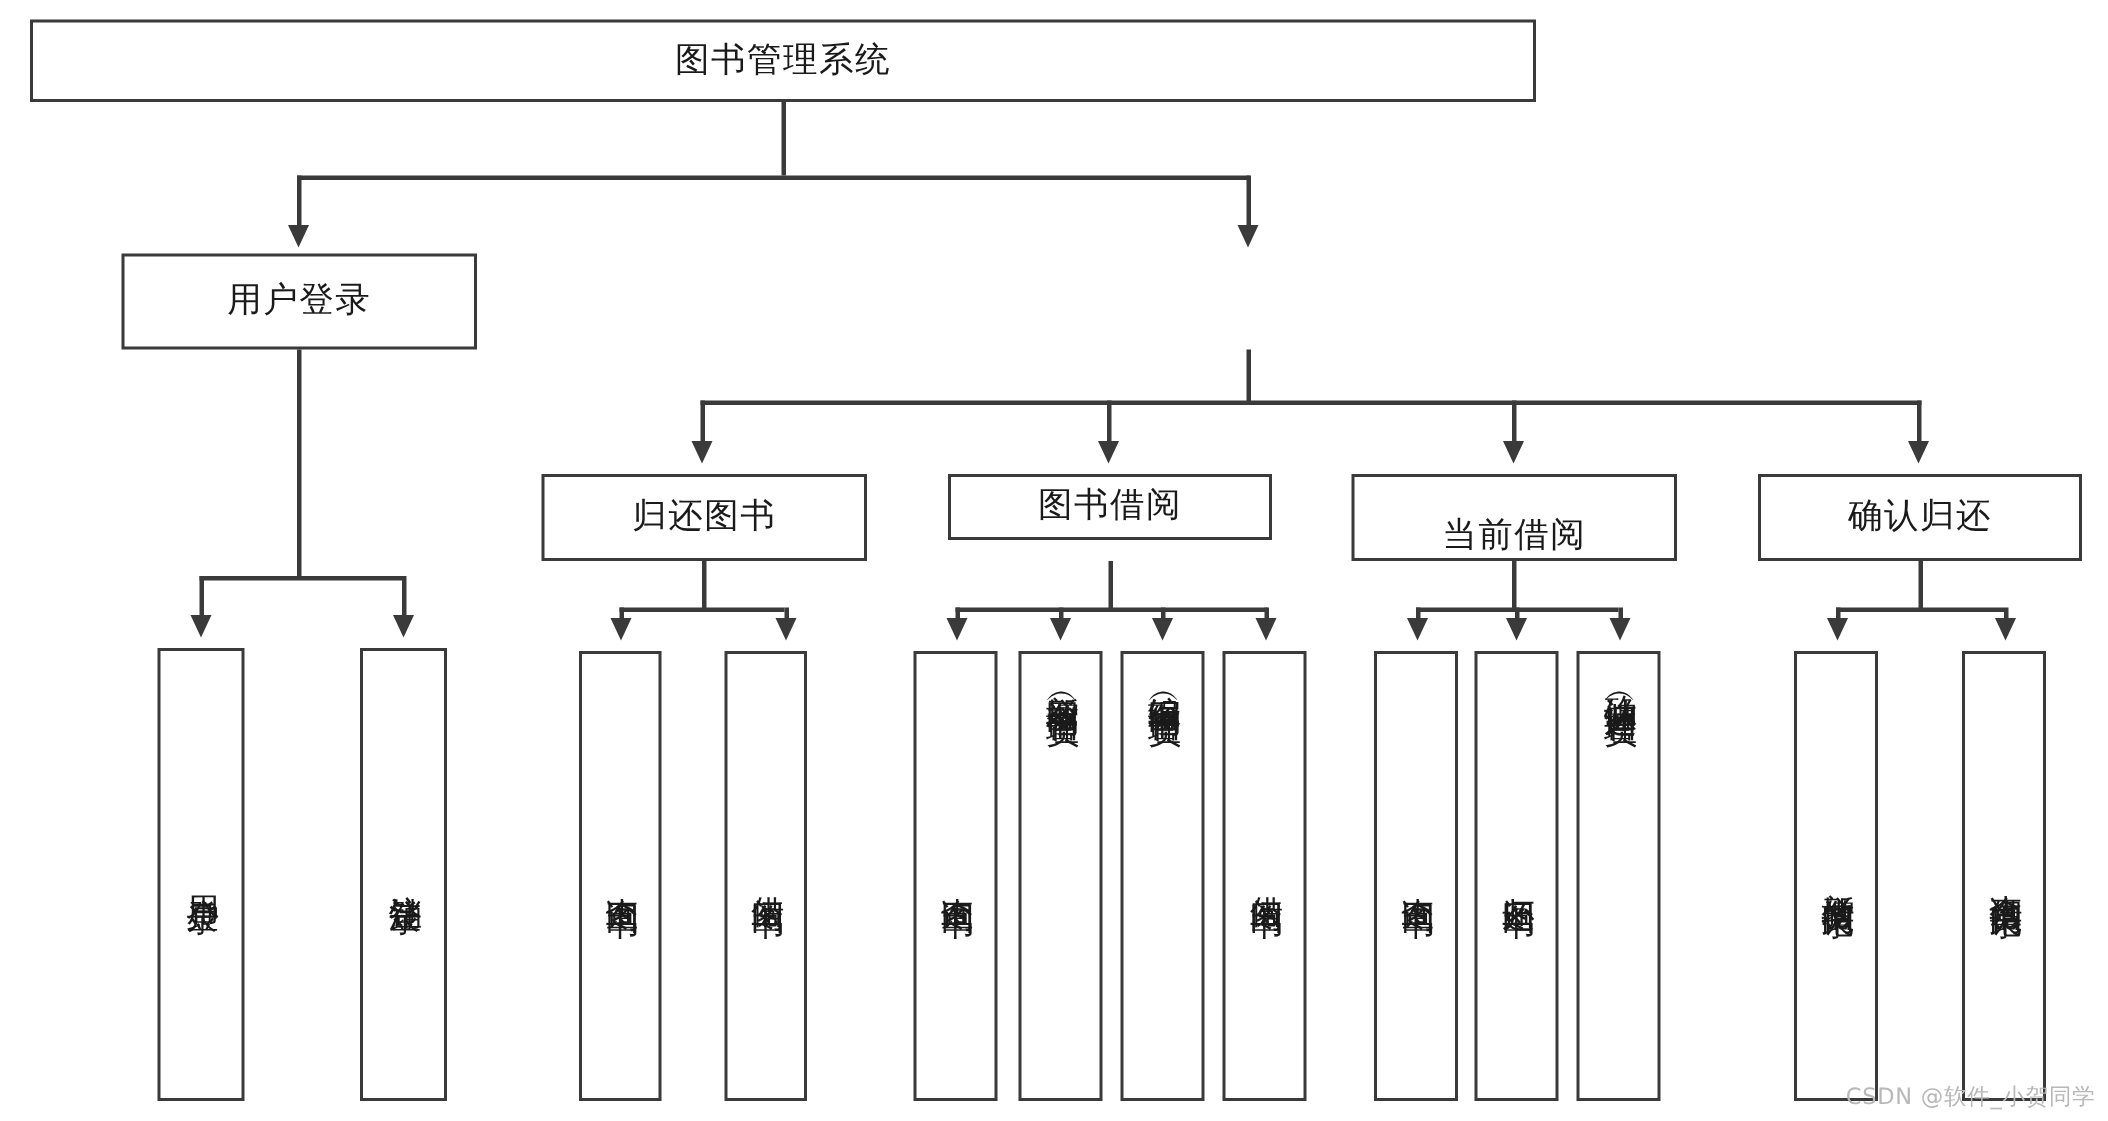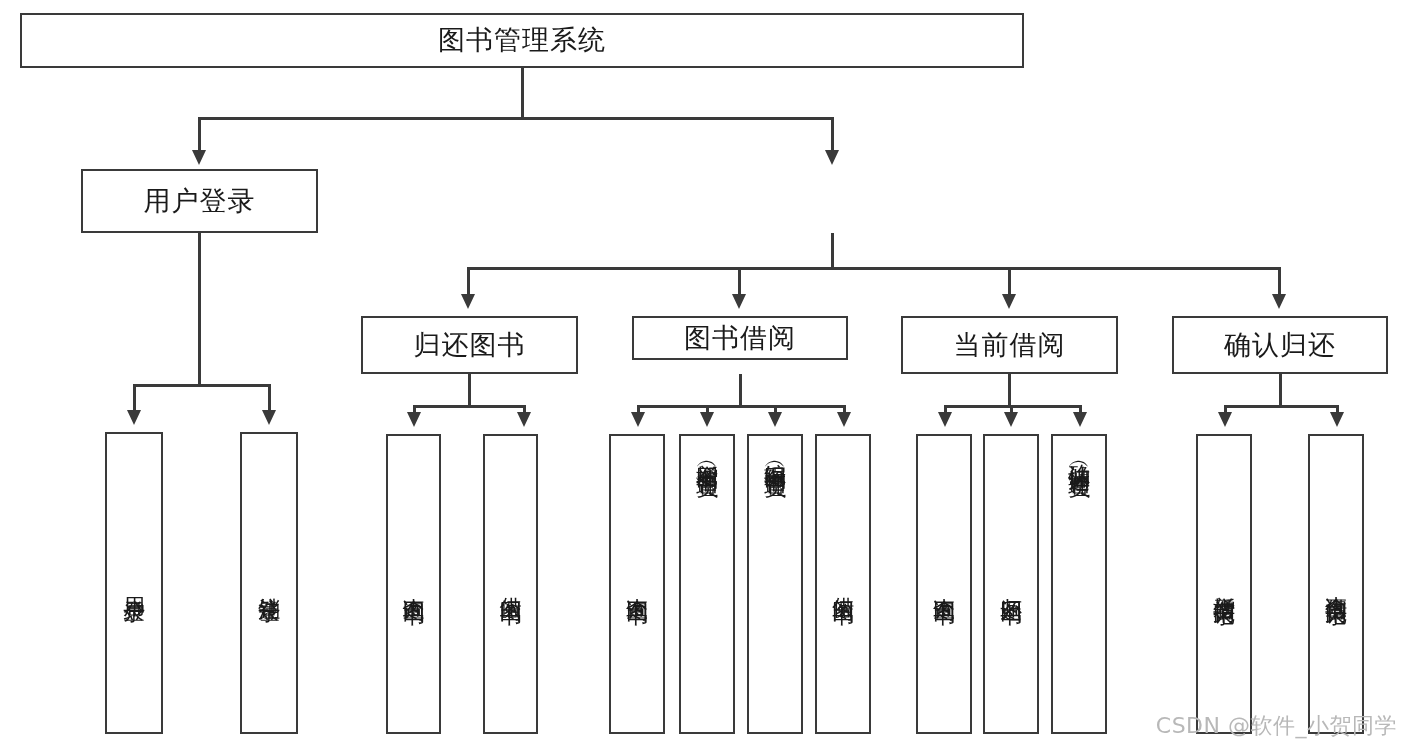--- a/index.html
+++ b/index.html
@@ -21,21 +21,21 @@
     position: absolute;
     box-sizing: border-box;
     border: 2.5px solid #3a3a3a;
     background: #ffffff;
     display: flex;
     align-items: center;
     justify-content: center;
     color: #1a1a1a;
   }
   .node.h {
-    font-size: 27px;
+    font-size: 23px;
     letter-spacing: 1px;
     line-height: 1.2;
   }
   .node.v {
     writing-mode: vertical-rl;
     text-orientation: upright;
     font-size: 22px;
     line-height: 1.12;
     letter-spacing: 2px;
     align-items: center;
@@ -62,21 +62,21 @@
     width: 0;
     height: 0;
     border-left: 7px solid transparent;
     border-right: 7px solid transparent;
     border-top: 15px solid #3a3a3a;
   }
   .watermark {
     position: absolute;
     right: 8px;
     bottom: 6px;
-    font-size: 22px;
+    font-size: 15px;
     color: #b8b8b8;
     letter-spacing: 0.5px;
     white-space: nowrap;
   }
 </style>
 </head>
 <body>
 
 <div id="canvas">
 
@@ -119,21 +119,21 @@
 
   <div class="edge vline" style="left:1278px; top:267px; width:2.5px; height:30px;"></div>
   <div class="arrow" style="left:1272px; top:294px;"></div>
 
   <div class="node h" style="left:361px; top:316px; width:217px; height:58px;">
     <span>归还图书</span>
   </div>
   <div class="node h" style="left:632px; top:316px; width:216px; height:44px;">
     <span>图书借阅</span>
   </div>
-  <div class="node h" style="left:901px; top:316px; width:217px; height:58px;">
+  <div class="node h" style="left:901px; top:316px; width:217px; height:58px;align-items:flex-end;">
     <span>当前借阅</span>
   </div>
   <div class="node h" style="left:1172px; top:316px; width:216px; height:58px;">
     <span>确认归还</span>
   </div>
 
   <div class="edge vline" style="left:468px; top:374px; width:2.5px; height:33px;"></div>
   <div class="edge hline" style="left:413px; top:405px; width:110px; height:2.5px;"></div>
   <div class="edge vline" style="left:413px; top:405px; width:2.5px; height:12px;"></div>
   <div class="arrow" style="left:407px; top:412px;"></div>

